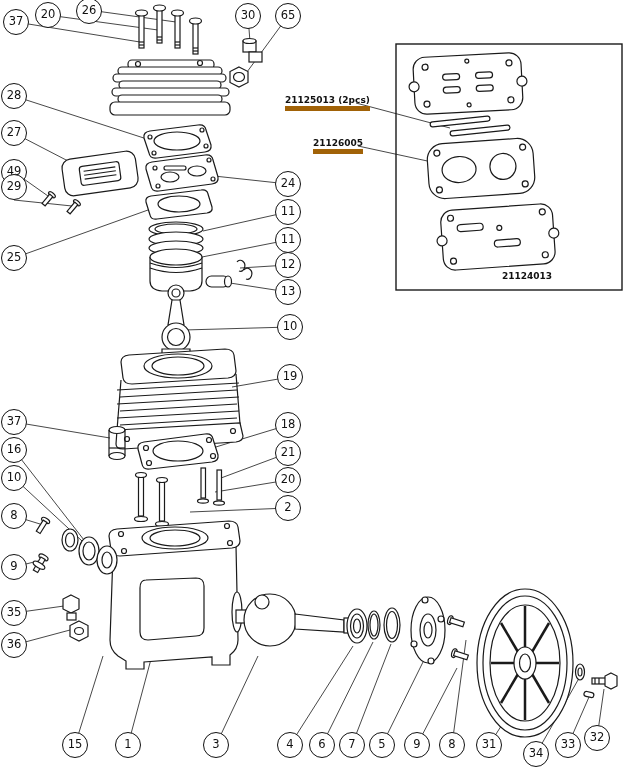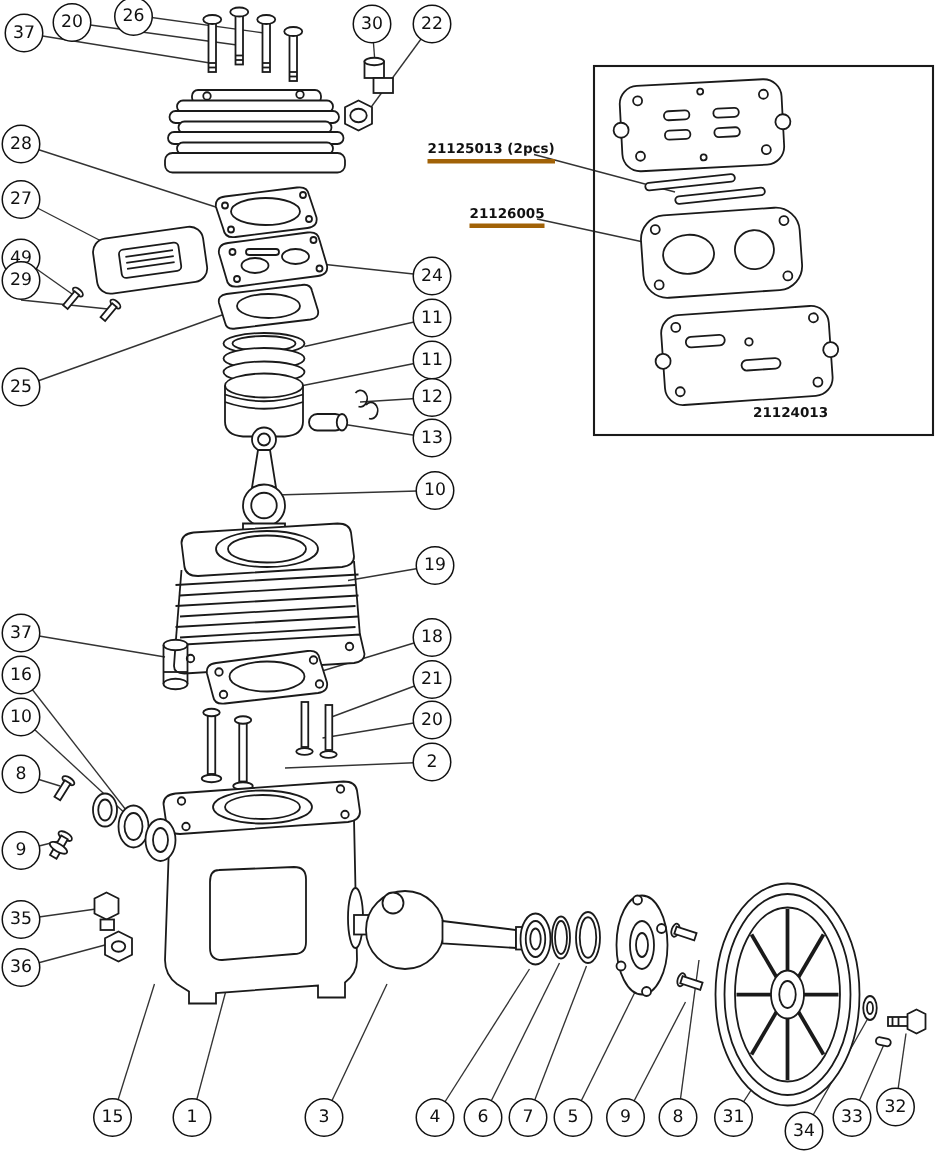--- a/index.html
+++ b/index.html
@@ -9,21 +9,21 @@
     overflow:hidden; font-family:"DejaVu Sans", sans-serif; color:#111;
   }
   .art { position:absolute; left:0; top:0; }
   .callout {
     position:absolute; width:26px; height:26px; border:1.6px solid #111;
     border-radius:50%; background:#fff; display:flex; align-items:center;
     justify-content:center; font-size:11.5px; line-height:1; color:#111;
   }
   .pn-label {
     position:absolute; font-size:9px; font-weight:bold; white-space:nowrap;
-    border-bottom:3px solid #a16207; padding-bottom:1px; color:#111;
+    border-bottom:5px solid #a16207; padding-bottom:1px; color:#111;
   }
 </style>
 </head>
 <body>
 
 <div class="stage">
 
 <svg class="art" width="625" height="768" viewBox="0 0 625 768">
 
   <g stroke="#333" stroke-width="0.9" fill="none">
@@ -410,21 +410,21 @@
 </svg>
 
 <div class="pn-label" style="left:285px;top:95px">21125013 (2pcs)</div>
 <div class="pn-label" style="left:313px;top:138px">21126005</div>
 <div class="pn-label" style="left:502px;top:271px;border-bottom:none">21124013</div>
 
 <div class="callout" style="left:3px;top:9px">37</div>
 <div class="callout" style="left:35px;top:2px">20</div>
 <div class="callout" style="left:76px;top:-2px">26</div>
 <div class="callout" style="left:235px;top:3px">30</div>
-<div class="callout" style="left:275px;top:3px">22</div>
+<div class="callout" style="left:275px;top:3px">65</div>
 <div class="callout" style="left:1px;top:83px">28</div>
 <div class="callout" style="left:1px;top:120px">27</div>
 <div class="callout" style="left:1px;top:159px">49</div>
 <div class="callout" style="left:1px;top:174px">29</div>
 <div class="callout" style="left:1px;top:245px">25</div>
 <div class="callout" style="left:275px;top:171px">24</div>
 <div class="callout" style="left:275px;top:199px">11</div>
 <div class="callout" style="left:275px;top:227px">11</div>
 <div class="callout" style="left:275px;top:252px">12</div>
 <div class="callout" style="left:275px;top:279px">13</div>

